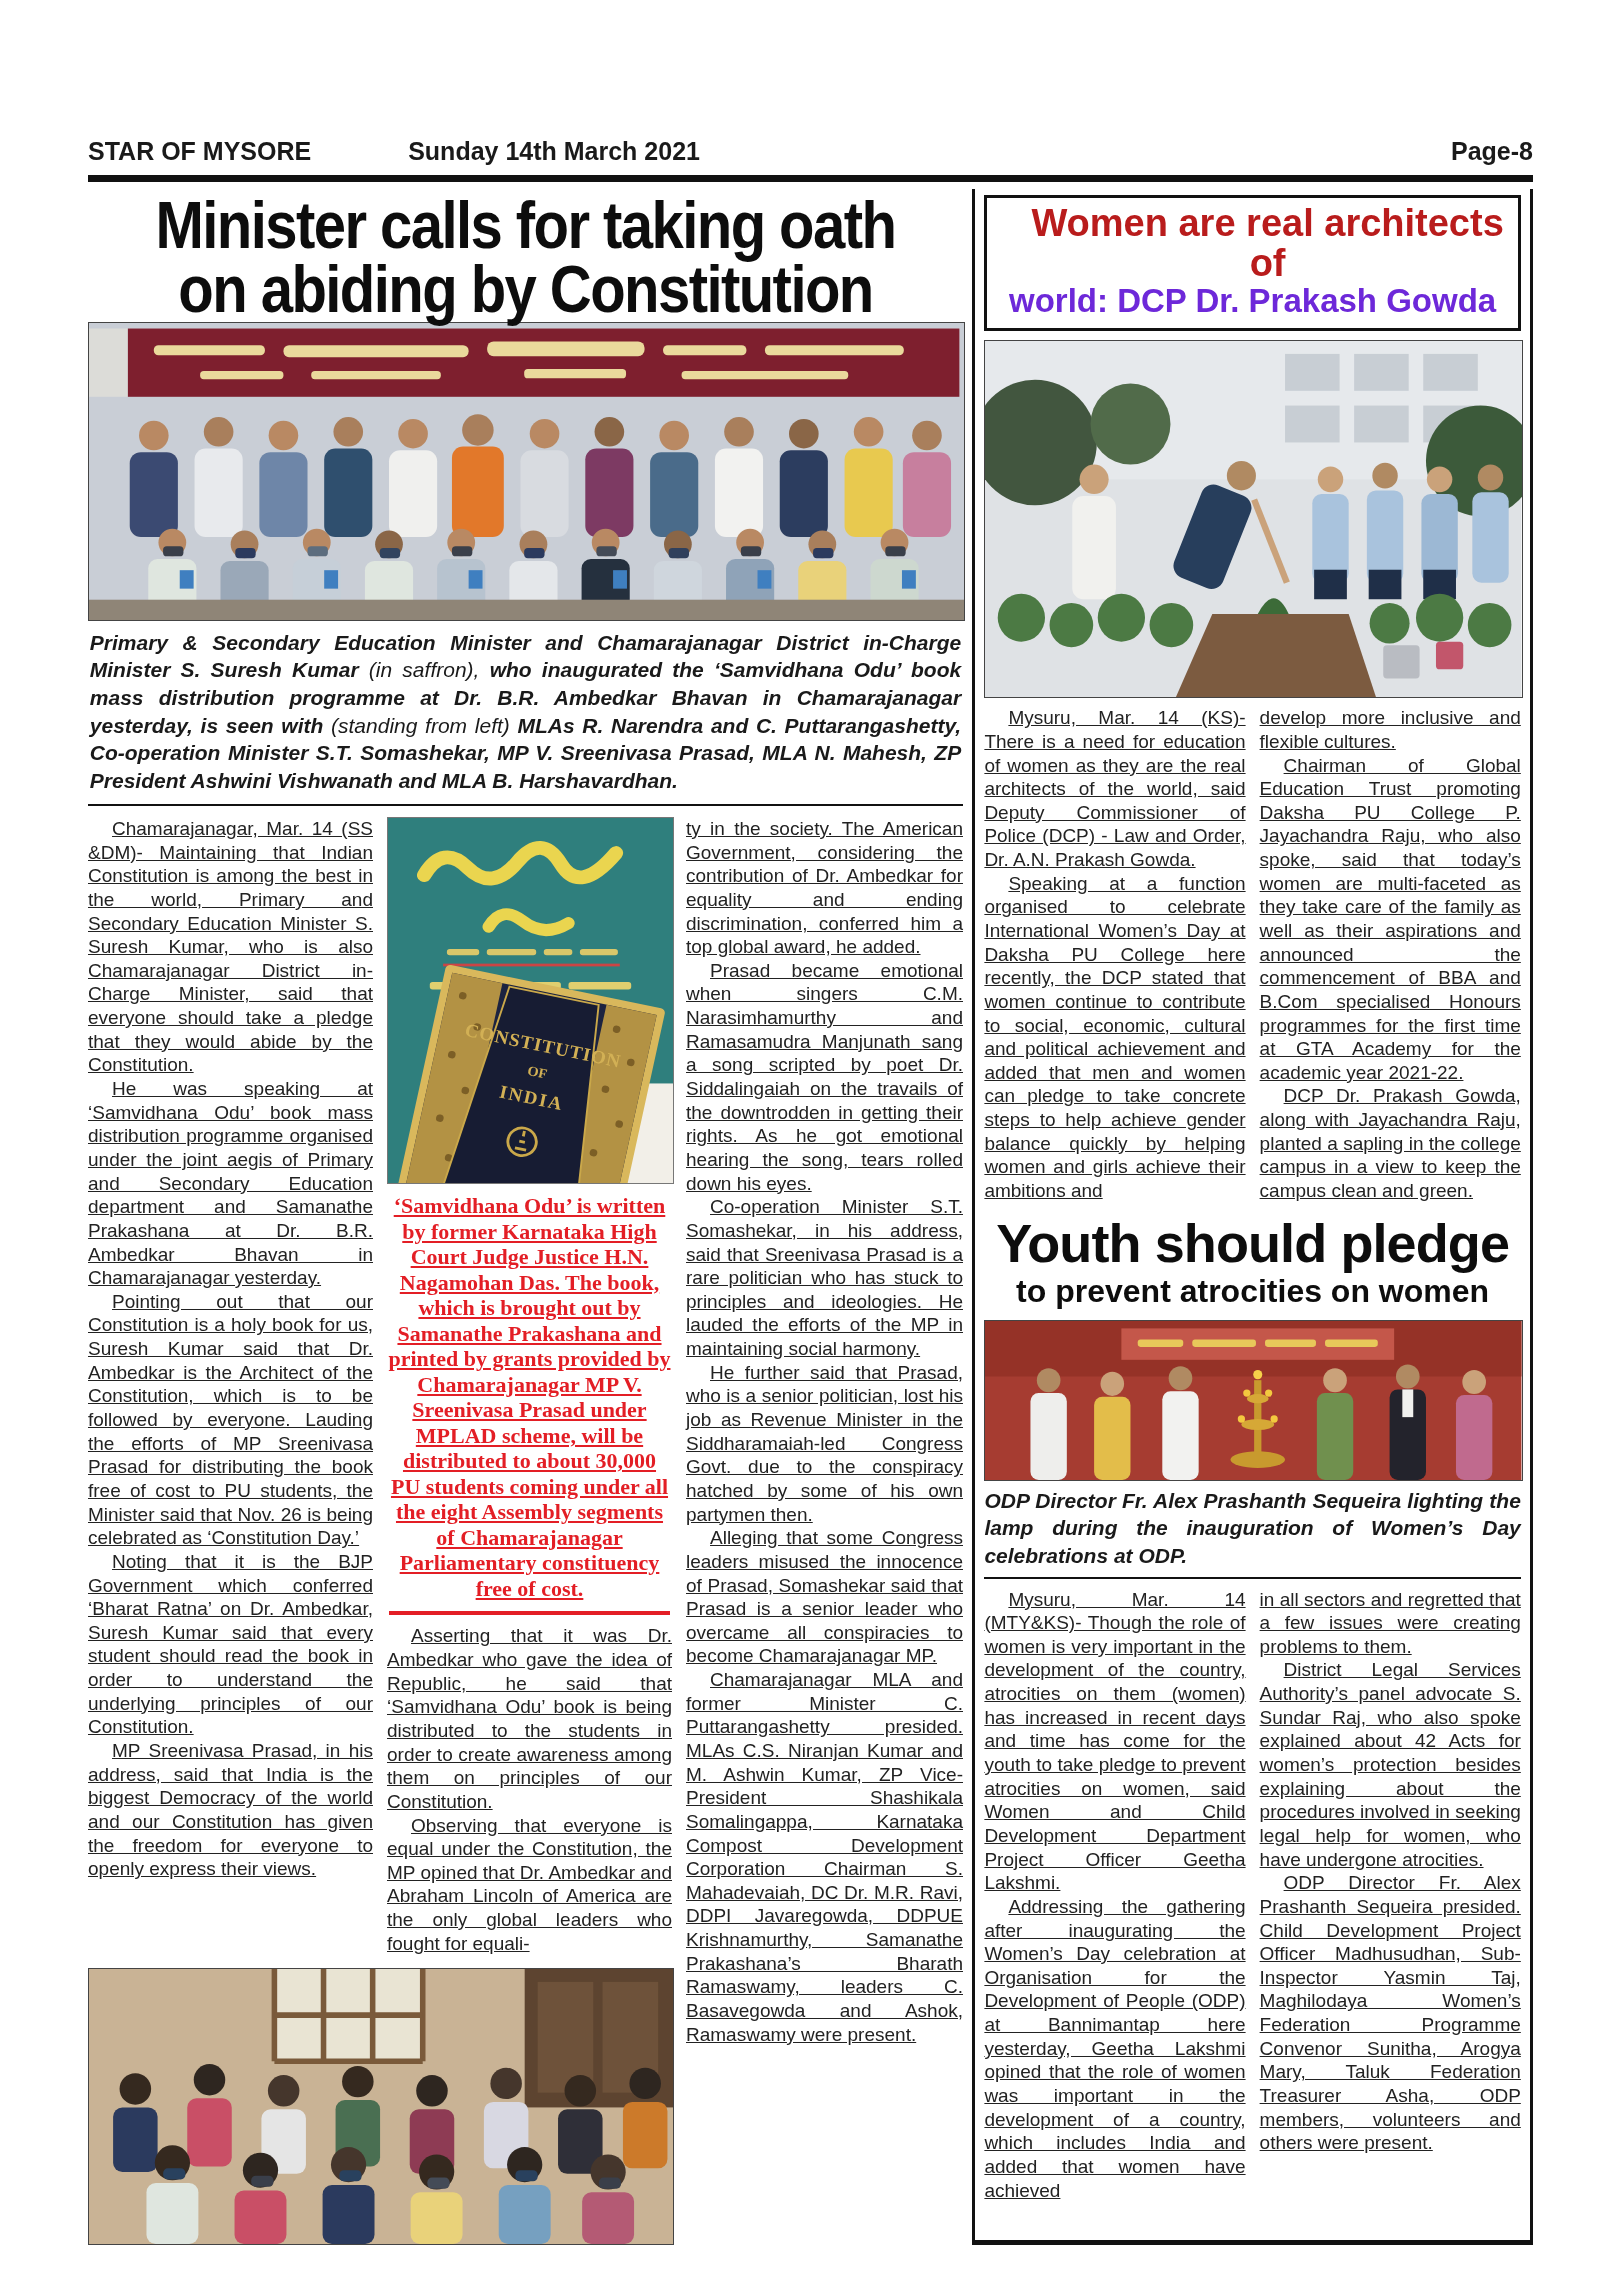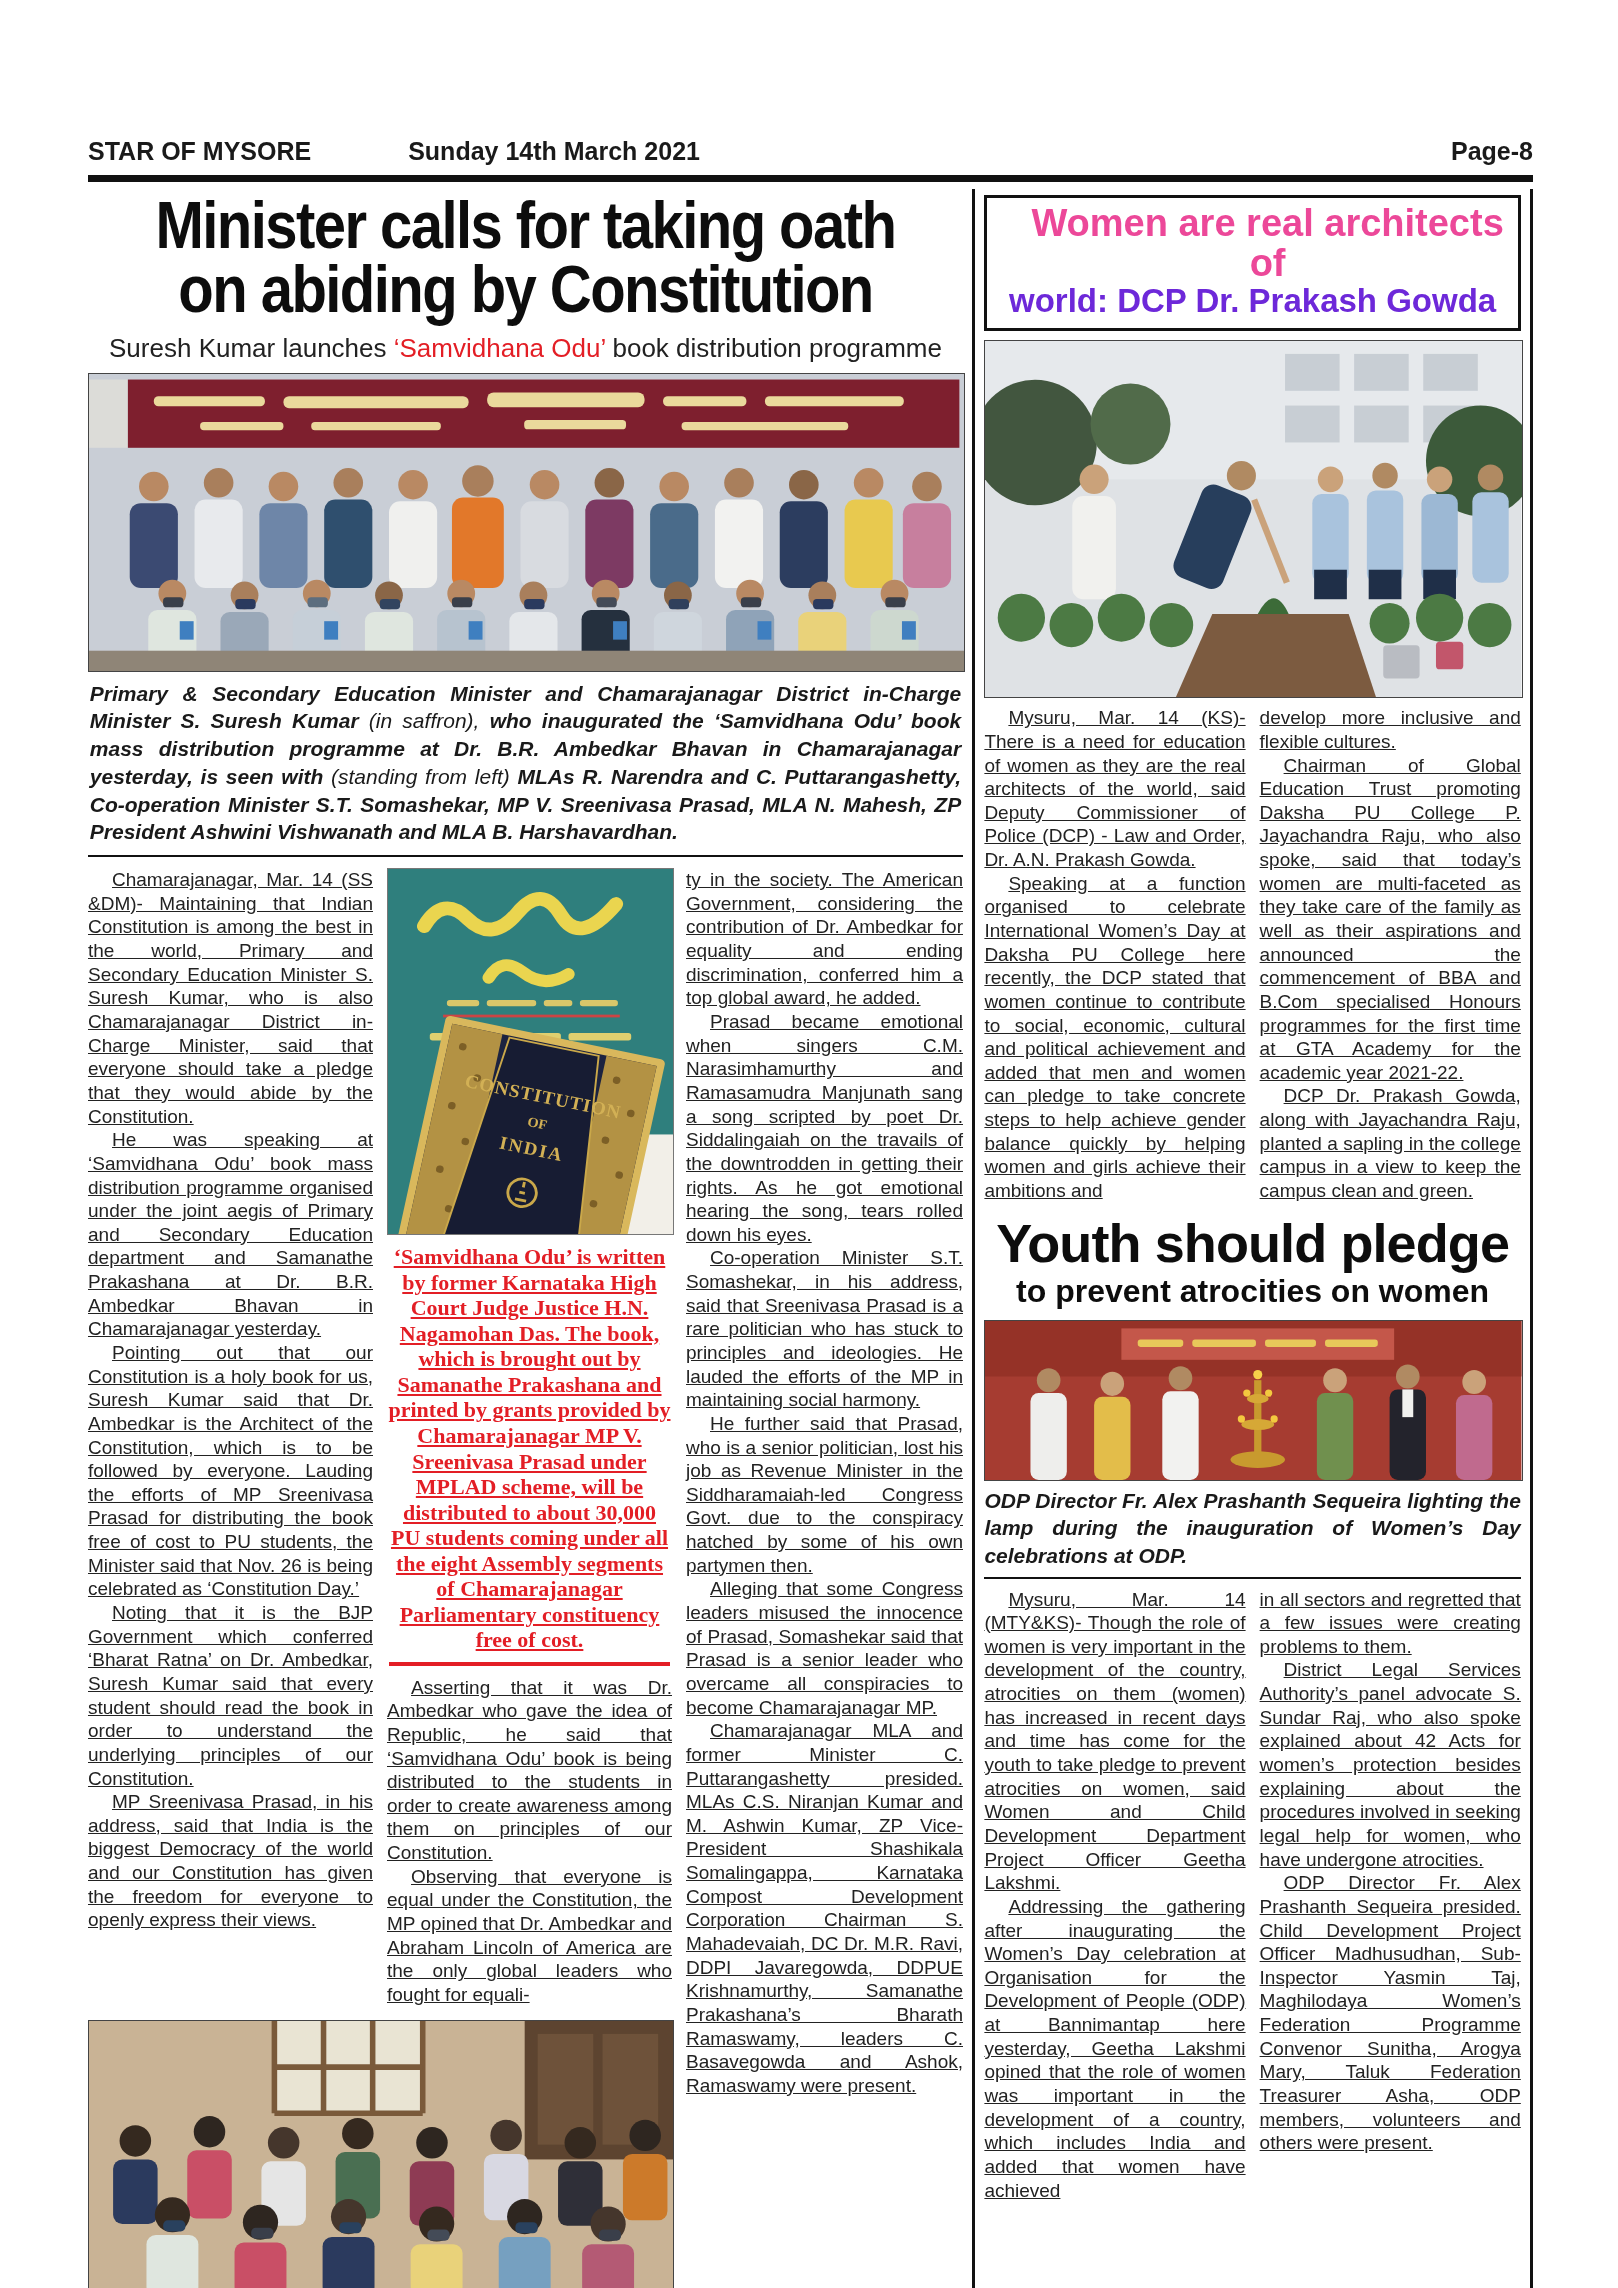--- a/index.html
+++ b/index.html
@@ -46,21 +46,21 @@
 
   .book-fig svg{display:block;width:100%;height:365px;border:0.9px solid #777;}
   .red-note{color:#e31e25;font-family:"Liberation Serif", serif;font-weight:bold;
             font-size:22px;line-height:1.16;text-align:center;margin-top:9.2px;text-decoration:underline;}
   .red-rule{height:4.6px;background:#e31e25;margin:9.2px 1.8px 9.2px;}
 
   .students-fig{margin-top:13px;}
 
   
   .red-box{border:3.7px solid #111;padding:5.5px 3.7px 9.2px;margin-top:1.8px;}
-  .red-box .l1{font-size:38px;font-weight:bold;color:#ec4899;text-align:center;line-height:1.06;margin-left:30px;}
+  .red-box .l1{font-size:38px;font-weight:bold;color:#b91c1c;text-align:center;line-height:1.06;margin-left:30px;}
   .red-box .l2{font-size:33px;font-weight:bold;color:#6d28d9;text-align:center;line-height:1.06;}
   .photo2{margin-top:9.2px;}
   .rc-caption{font-weight:bold;font-style:italic;font-size:21px;line-height:1.3;
               text-align:justify;padding:6.5px 0 8.3px;border-bottom:2.8px solid #111;}
   .two-col{display:flex;gap:14px;margin-top:8.3px;}
   .two-col .c{flex:1;}
   .youth-h1{text-align:center;font-size:54px;font-weight:bold;letter-spacing:-0.9px;
             margin:13px 0 0;line-height:1;color:#0d0d0d;}
   .youth-h2{text-align:center;font-size:32px;font-weight:bold;margin:3.7px 0 9.2px;color:#0d0d0d;}
 </style>
@@ -76,23 +76,20 @@
       <span class="masthead-page">Page-8</span>
     </div>
     <div class="header-rule"></div>
 
     <div class="main">
 
       <section class="left-col">
         <div class="h1">
           <span class="hl">Minister calls for taking oath</span><br>
           <span class="hl">on abiding by Constitution</span>
-        </div>
-        <div class="subhead">
-          <span>Suresh Kumar launches </span><span class="red">‘Samvidhana Odu’</span><span> book distribution programme</span>
         </div>
 
         <figure class="lead-photo">
           <svg viewBox="0 0 945 322" preserveAspectRatio="none">
             <rect width="945" height="322" fill="#c9ced6"></rect>
             <rect x="0" y="6" width="42" height="74" fill="#dcdcd8"></rect>
             <rect x="42" y="6" width="898" height="74" fill="#7e1f2e"></rect>
             <g fill="#ead99c">
               <rect x="70" y="24" width="120" height="11" rx="5"></rect>
                 <rect x="210" y="24" width="200" height="13" rx="6"></rect>

